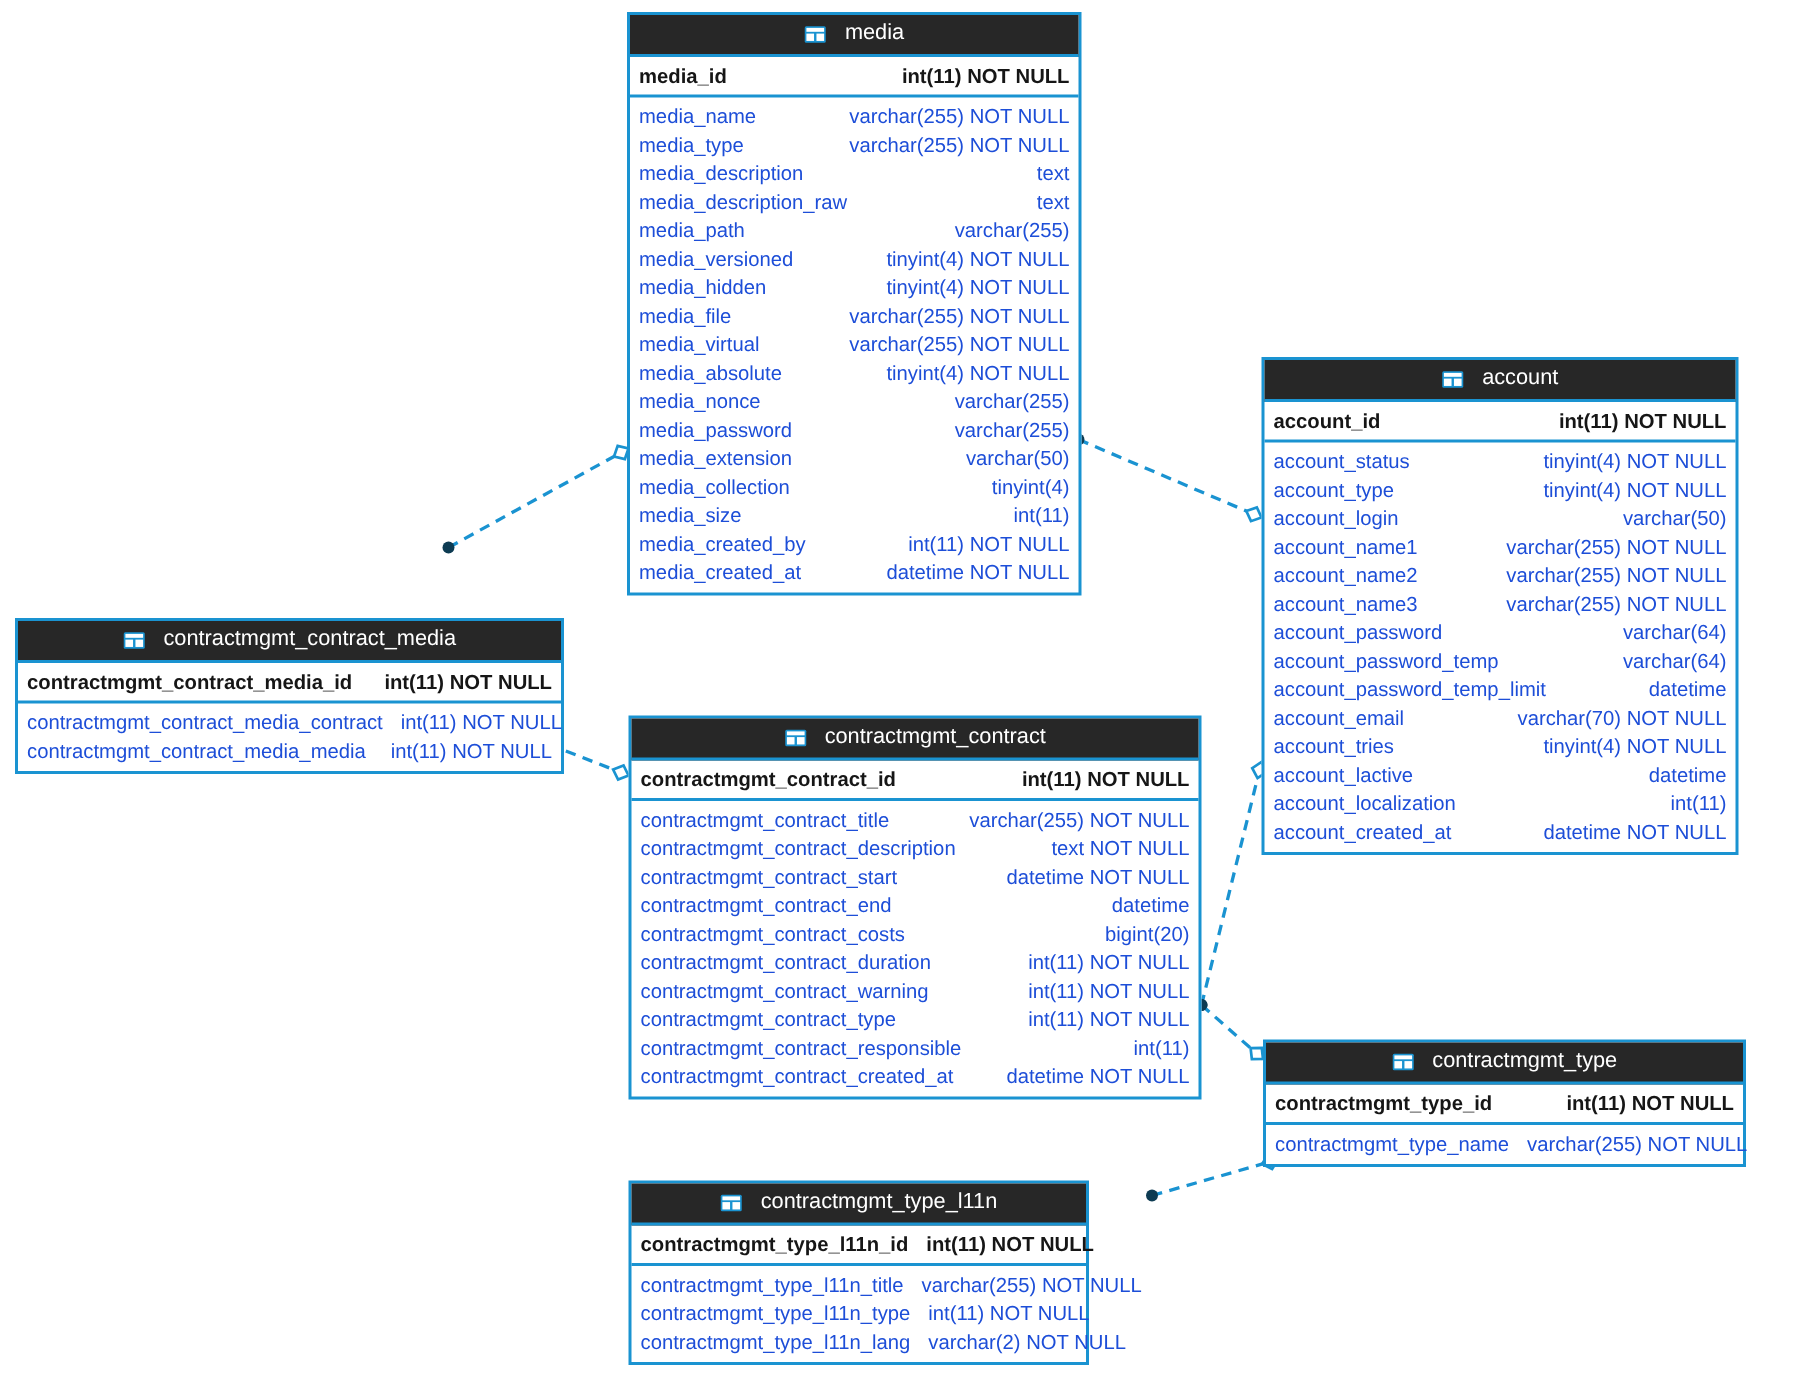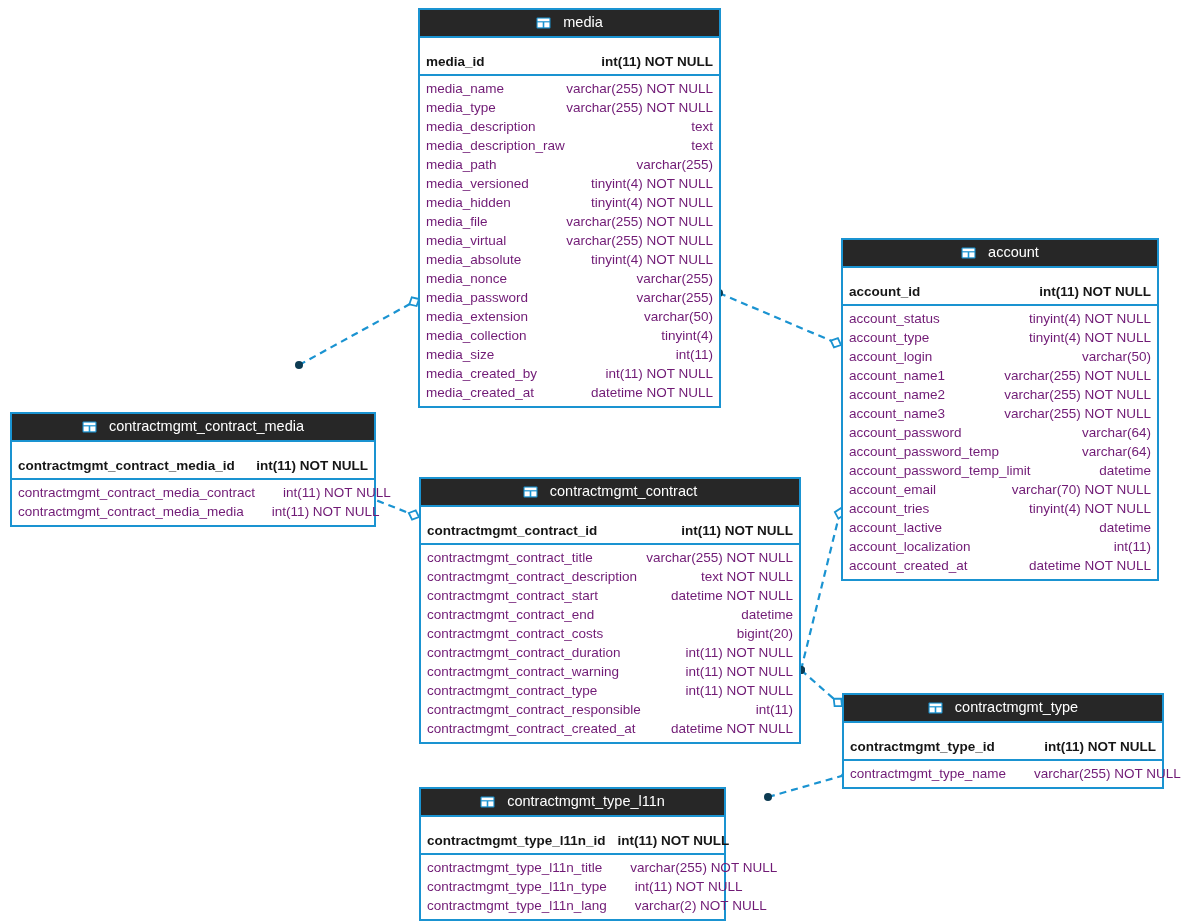--- a/index.html
+++ b/index.html
@@ -57,36 +57,36 @@
     flex: 0 0 auto;
   }
   .table-icon svg { display: block; }
   .pk-row {
     display: flex;
     justify-content: space-between;
     align-items: baseline;
     font-size: 13.5px;
     font-weight: bold;
     color: #161616;
-    padding: 16px 6px 5px 6px;
+    padding: 5px 6px 5px 6px;
     border-bottom: 2px solid #1a93d1;
     white-space: nowrap;
     gap: 12px;
   }
   .pk-row .coltype { font-weight: bold; }
   .fields { padding: 3px 0 4px 0; }
   .field-row {
     display: flex;
     justify-content: space-between;
     align-items: baseline;
     font-size: 13.5px;
-    color: #701a75;
+    color: #1d4ed8;
     padding: 2px 6px 2px 6px;
     white-space: nowrap;
-    gap: 28px;
+    gap: 12px;
   }
   .colname { text-align: left; }
   .coltype { text-align: left; }
 </style>
 </head>
 <body>
 
 <div id="canvas">
   <svg id="edges" width="1197" height="923" viewBox="0 0 1197 923">
       <g>

